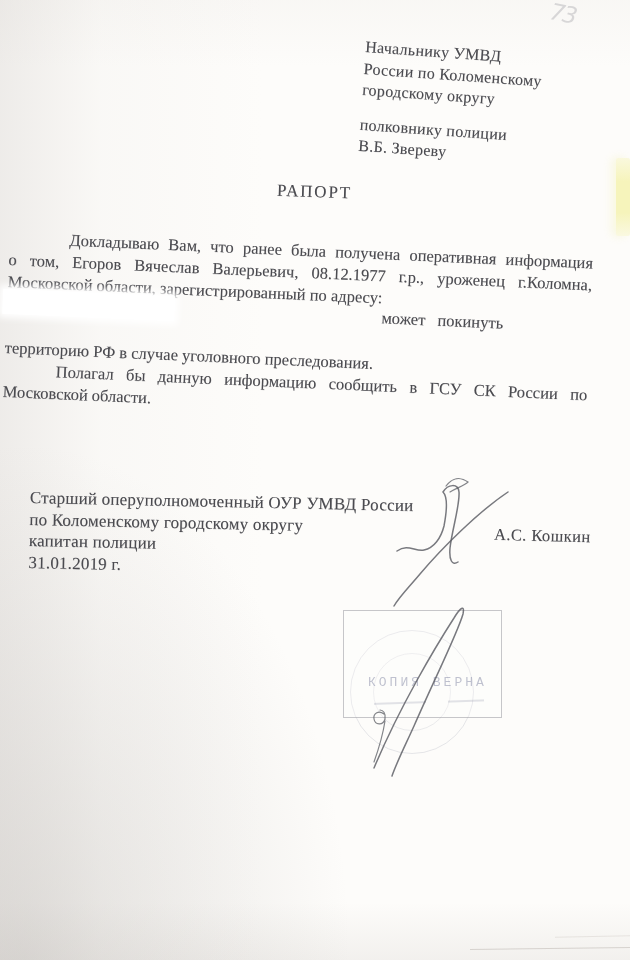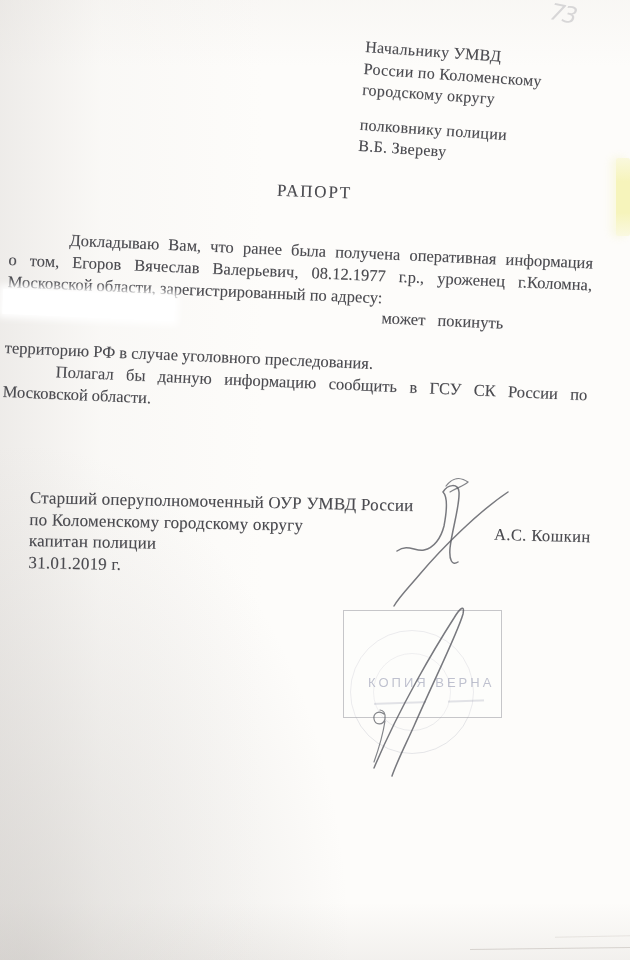--- a/index.html
+++ b/index.html
@@ -81,21 +81,21 @@
   }
 
   
   .stamp-rect{
     position:absolute;left:343px;top:610px;width:159px;height:108px;
     border:1.2px solid rgba(143,143,152,0.50);
     background:rgba(255,255,255,0.25);
   }
   .stamp-text{
     position:absolute;left:24px;top:64px;width:130px;
-    font-family:Liberation Sans, sans-serif;
+    font-family:Liberation Mono, monospace;
     font-size:13px;letter-spacing:3px;white-space:nowrap;
     color:var(--stamp-ink);opacity:0.48;
     filter:blur(0.4px);
   }
   .stamp-mark{position:absolute;background:rgba(128,133,155,0.22);height:2px;filter:blur(0.6px);}
   .m1{left:30px;top:91px;width:52px;transform:rotate(-2deg);}
   .m2{left:104px;top:89px;width:36px;transform:rotate(-2deg);}
   .seal-outer,.seal-inner{
     position:absolute;border-radius:50%;
     border:1.5px solid rgba(165,168,182,0.28);

